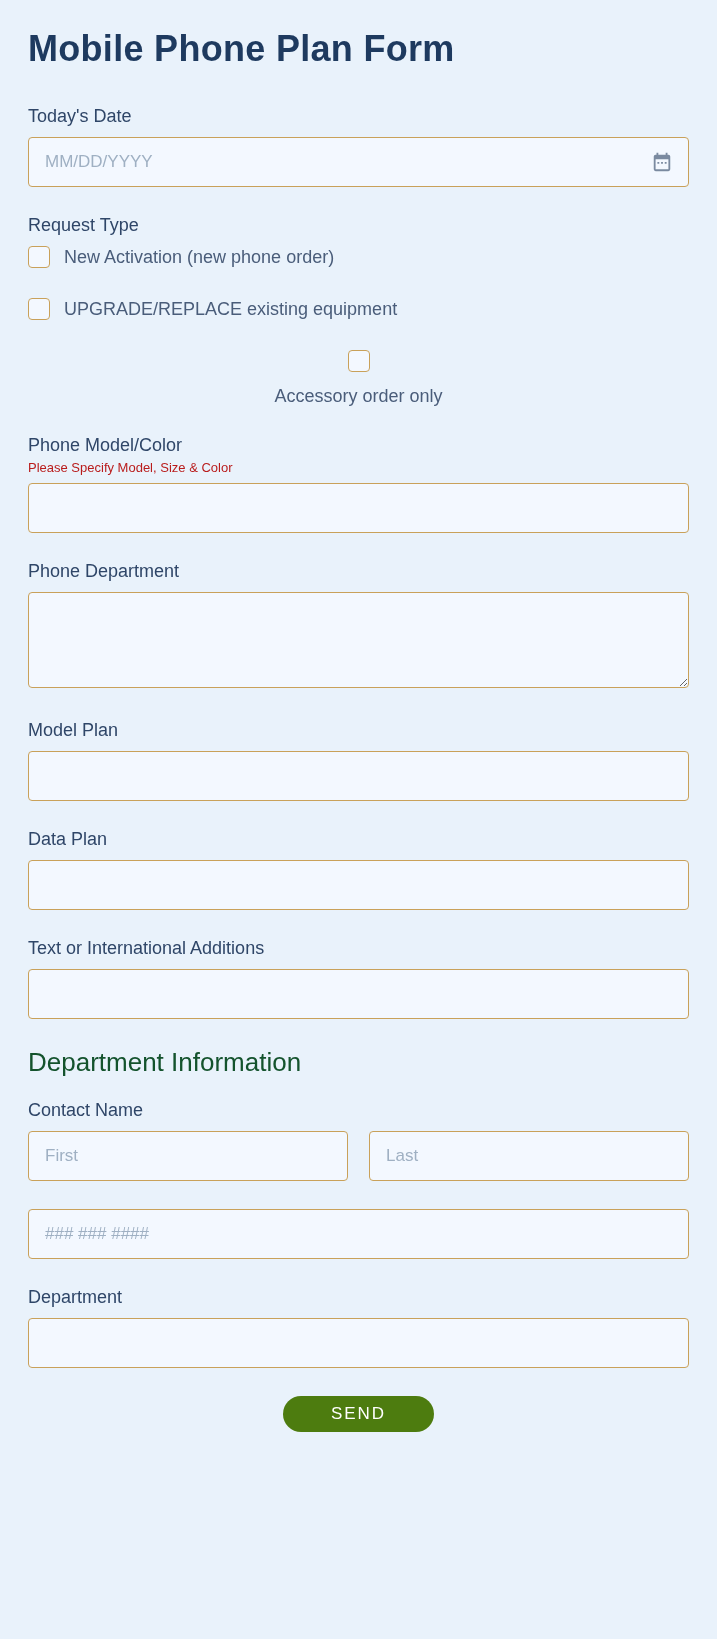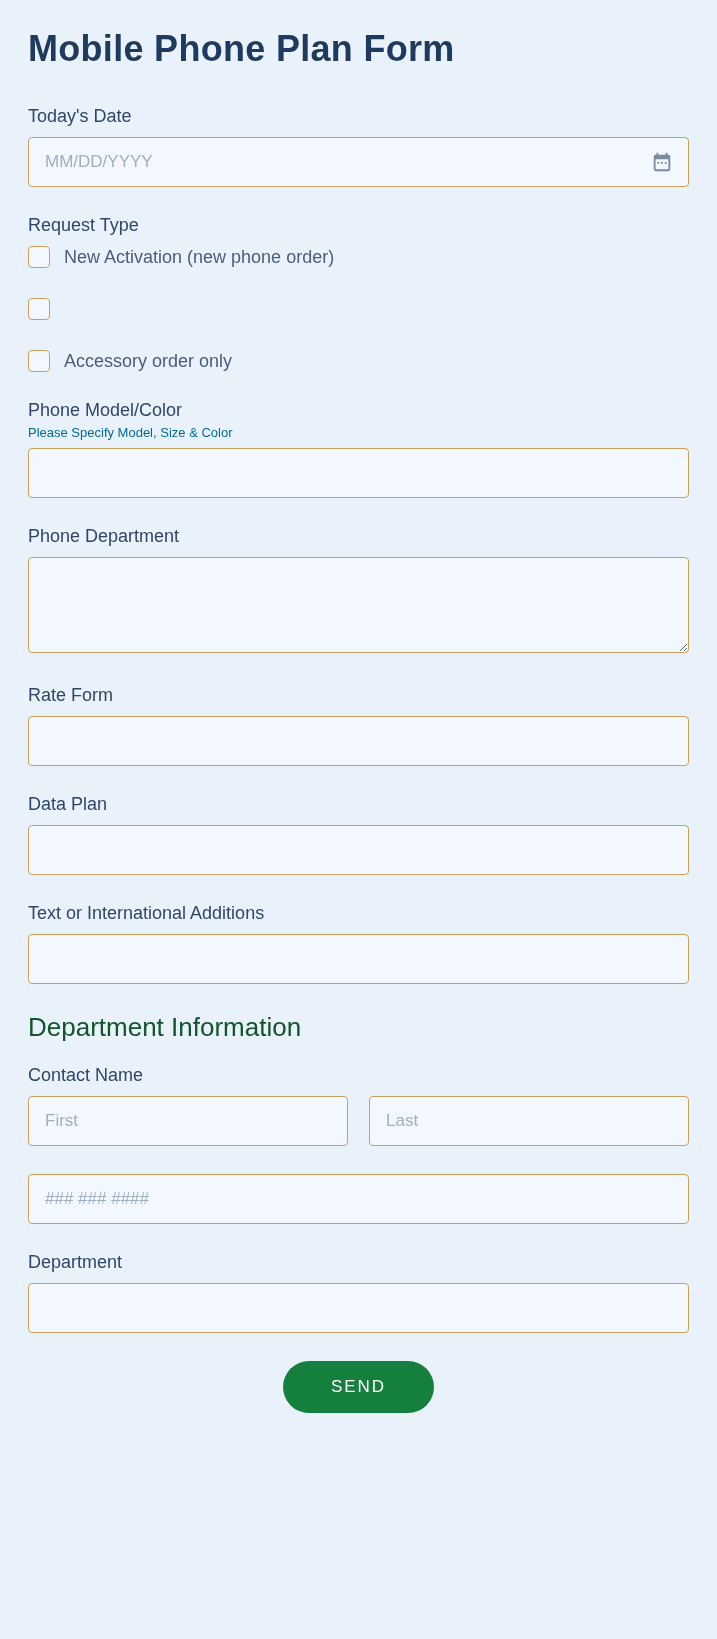--- a/index.html
+++ b/index.html
@@ -26,21 +26,21 @@
   .field { margin-bottom: 28px; }
   .field-label {
     display: block;
     color: #2f4668;
     font-size: 18px;
     font-weight: 500;
     margin-bottom: 10px;
   }
   .field-sub {
     display: block;
-    color: #0369a1;
+    color: #b91c1c;
     font-size: 13px;
     margin-top: -6px;
     margin-bottom: 8px;
   }
   .input, .textarea {
     width: 100%;
     background: #f3f8ff;
     border: 1px solid #c9a15a;
     border-radius: 4px;
     padding: 14px 16px;
@@ -60,44 +60,44 @@
     height: 22px;
     color: #7a8aa0;
   }
   .checkbox-group { margin-top: 6px; }
   .checkbox-row {
     display: flex;
     align-items: center;
     gap: 14px;
     margin-bottom: 30px;
   }
-  .checkbox-row:last-child { margin-bottom: 6px; }
+  .checkbox-row:last-child { margin-bottom: 6px; flex-direction: column; }
   .checkbox {
     width: 22px;
     height: 22px;
     border: 1.5px solid #c9a15a;
     border-radius: 4px;
     background: #f3f8ff;
     flex-shrink: 0;
     cursor: pointer;
   }
   .checkbox-label {
     color: #4a5d7a;
     font-size: 18px;
     font-weight: 400;
   }
   .row-2 { display: flex; gap: 21px; }
   .row-2 .input { flex: 1; }
   .submit-row { text-align: center; margin-top: 18px; }
   .submit-btn {
-    background: #15803d;
+    background: #4d7c0f;
     color: #fff;
     border: none;
     border-radius: 30px;
-    padding: 16px 48px;
+    padding: 8px 48px;
     font-size: 17px;
     letter-spacing: 2px;
     font-weight: 500;
     cursor: pointer;
   }
 </style>
 </head>
 <body>
 
 <h1 class="title">Mobile Phone Plan Form</h1>
@@ -116,41 +116,42 @@
 
 <div class="field">
   <label class="field-label">Request Type</label>
   <div class="checkbox-group">
     <div class="checkbox-row">
       <div class="checkbox"></div>
       <span class="checkbox-label">New Activation (new phone order)</span>
     </div>
     <div class="checkbox-row">
       <div class="checkbox"></div>
+      <span class="checkbox-label">UPGRADE/REPLACE existing equipment</span>
     </div>
     <div class="checkbox-row">
       <div class="checkbox"></div>
       <span class="checkbox-label">Accessory order only</span>
     </div>
   </div>
 </div>
 
 <div class="field">
   <label class="field-label">Phone Model/Color</label>
   <span class="field-sub">Please Specify Model, Size &amp; Color</span>
   <input type="text" class="input" style="">
 </div>
 
 <div class="field">
   <label class="field-label">Phone Department</label>
   <textarea class="textarea" style=""></textarea>
 </div>
 
 <div class="field">
-  <label class="field-label">Rate Form</label>
+  <label class="field-label">Model Plan</label>
   <input type="text" class="input" style="">
 </div>
 
 <div class="field">
   <label class="field-label">Data Plan</label>
   <input type="text" class="input" style="">
 </div>
 
 <div class="field">
   <label class="field-label">Text or International Additions</label>

